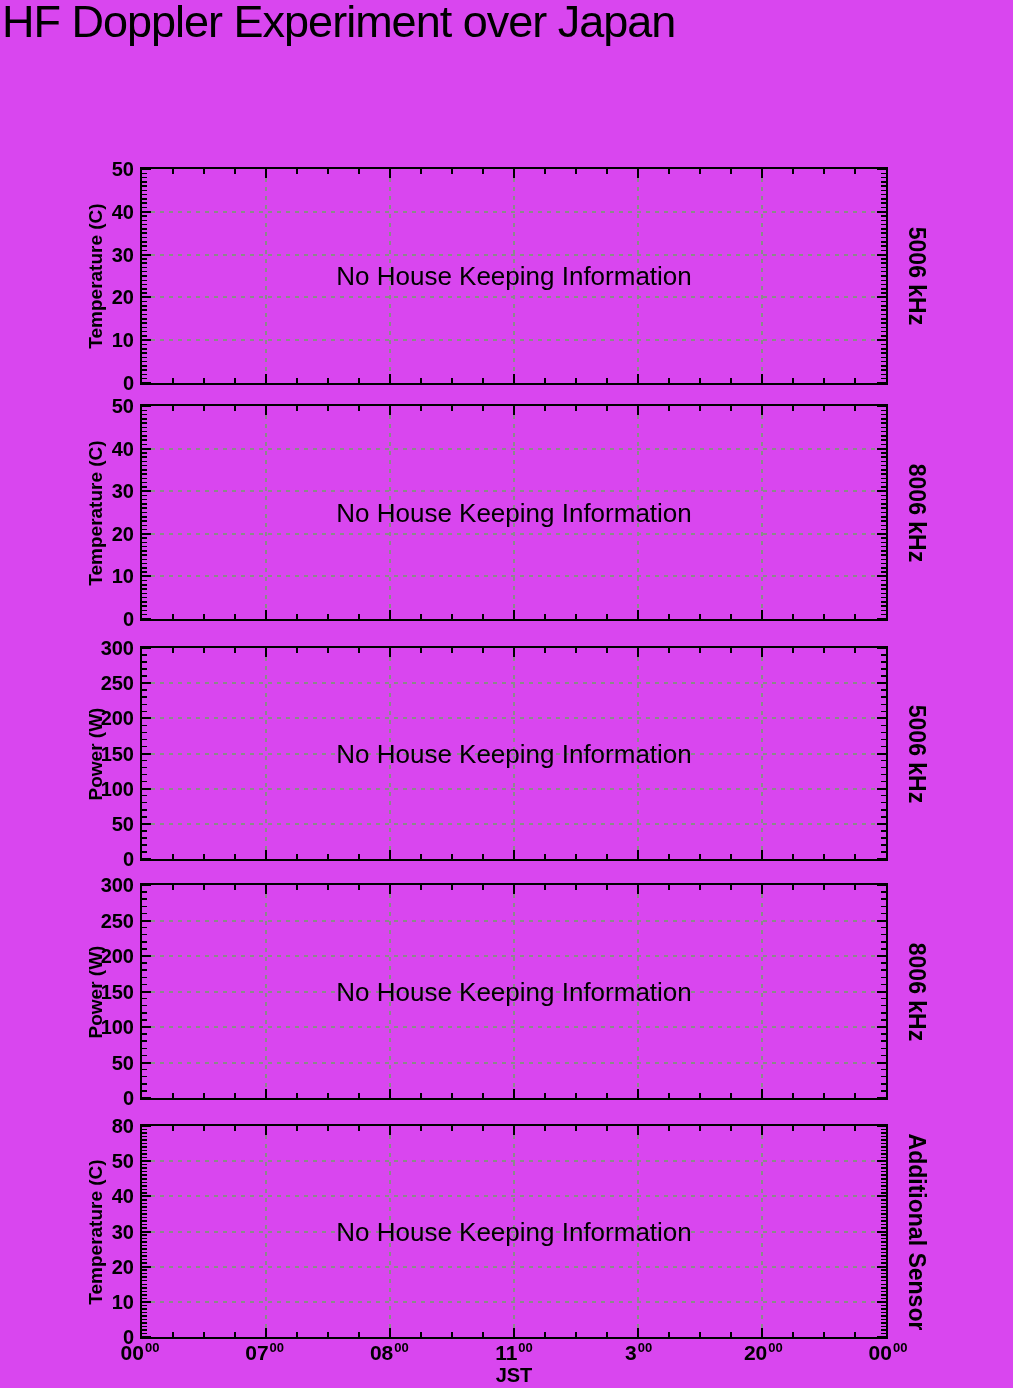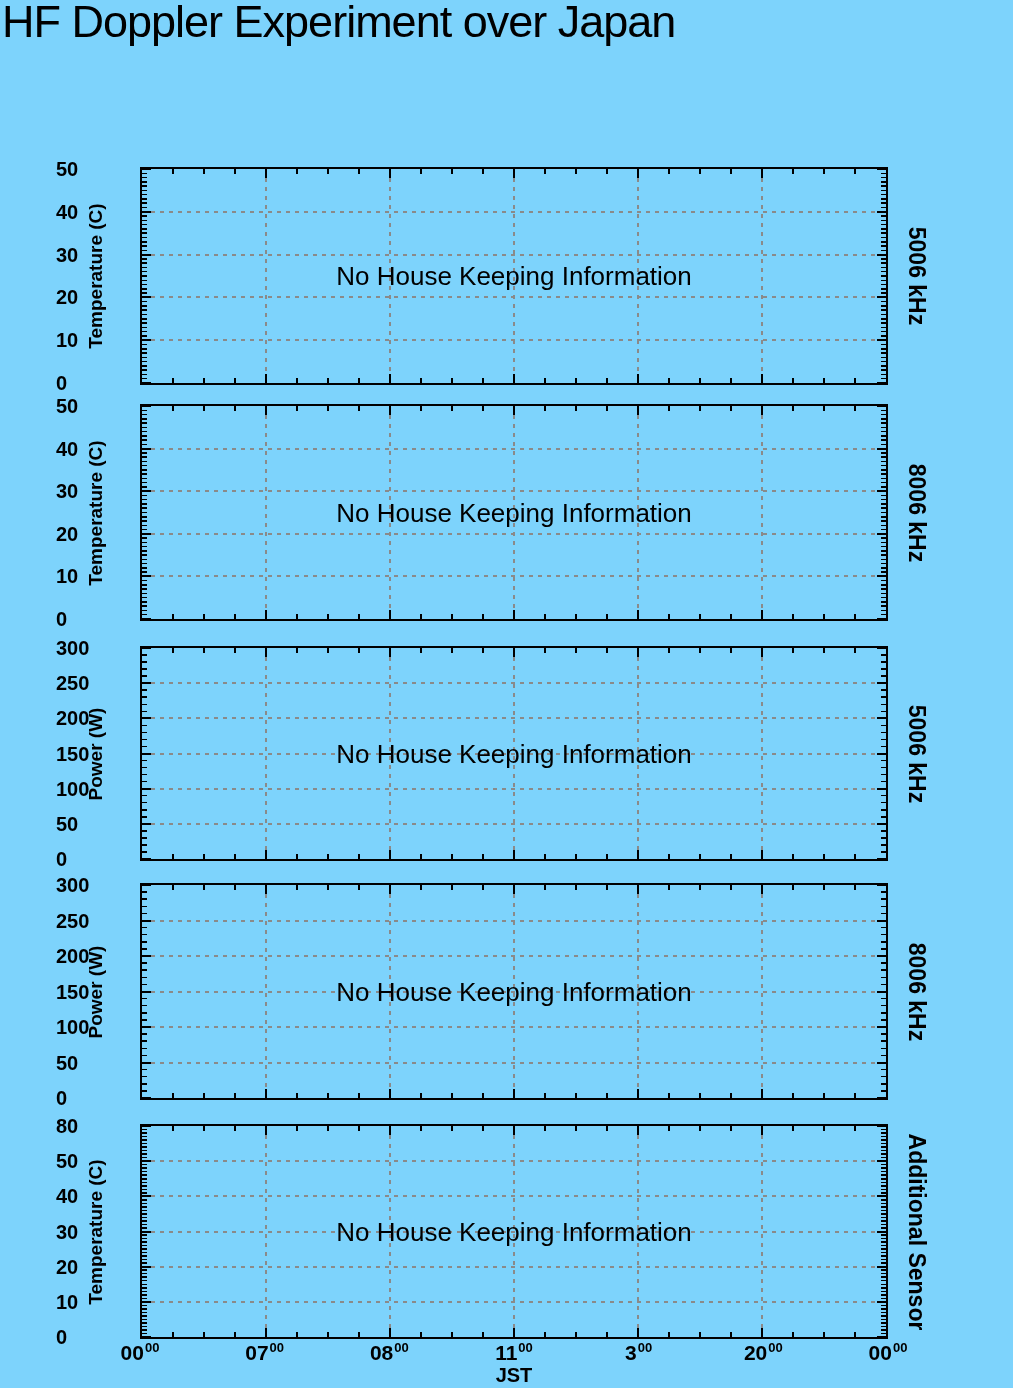--- a/index.html
+++ b/index.html
@@ -1,27 +1,27 @@
 <!DOCTYPE html>
 <html><head>
 <meta charset="utf-8">
 <style>
   html,body{margin:0;padding:0;background:#fff;}
-  .page{position:relative;width:1013px;height:1388px;background:#7dd3fc;
+  .page{position:relative;width:1013px;height:1388px;background:#d946ef;
         font-family:"Liberation Sans",sans-serif;color:#000;overflow:hidden;}
   .title{position:absolute;left:2px;top:-4px;font-size:45px;font-weight:400;letter-spacing:-1px;white-space:nowrap;}
   .date{position:absolute;left:824px;top:8px;font-size:26px;font-weight:400;white-space:nowrap;}
   .date sup{font-size:14px;vertical-align:10px;margin-left:2px;}
   .subtitle{position:absolute;left:2px;top:74px;font-size:30px;font-weight:400;white-space:nowrap;}
   .panel{position:absolute;left:0;width:1013px;}
   .ylabel{position:absolute;left:96px;top:50%;transform:translate(-50%,-50%) rotate(-90deg);
           font-size:19px;font-weight:700;white-space:nowrap;}
   .rlabel{position:absolute;left:916px;top:50%;transform:translate(-50%,-50%) rotate(90deg);
           font-size:23px;font-weight:700;white-space:nowrap;}
-  .ytick{position:absolute;left:56px;width:78px;text-align:left;font-size:20px;font-weight:700;line-height:20px;}
+  .ytick{position:absolute;left:56px;width:78px;text-align:right;font-size:20px;font-weight:700;line-height:20px;}
   .plotbox{position:absolute;left:140px;top:0;width:748px;height:100%;
            border:2px solid #000;box-sizing:border-box;}
   .hgrid{position:absolute;left:0;right:0;height:2px;
          background:repeating-linear-gradient(to right,#8a8a8a 0 4px,transparent 4px 9px);}
   .vgrid{position:absolute;top:0;bottom:0;width:2px;
          background:repeating-linear-gradient(to bottom,#8a8a8a 0 4px,transparent 4px 9px);}
   .tick{position:absolute;background:#000;}
   .msg{position:absolute;left:50%;top:50%;transform:translate(-50%,-50%);
        font-size:26px;font-weight:400;white-space:nowrap;z-index:3;}
   .xlab{position:absolute;transform:translateX(-50%);font-size:21px;font-weight:700;white-space:nowrap;}

